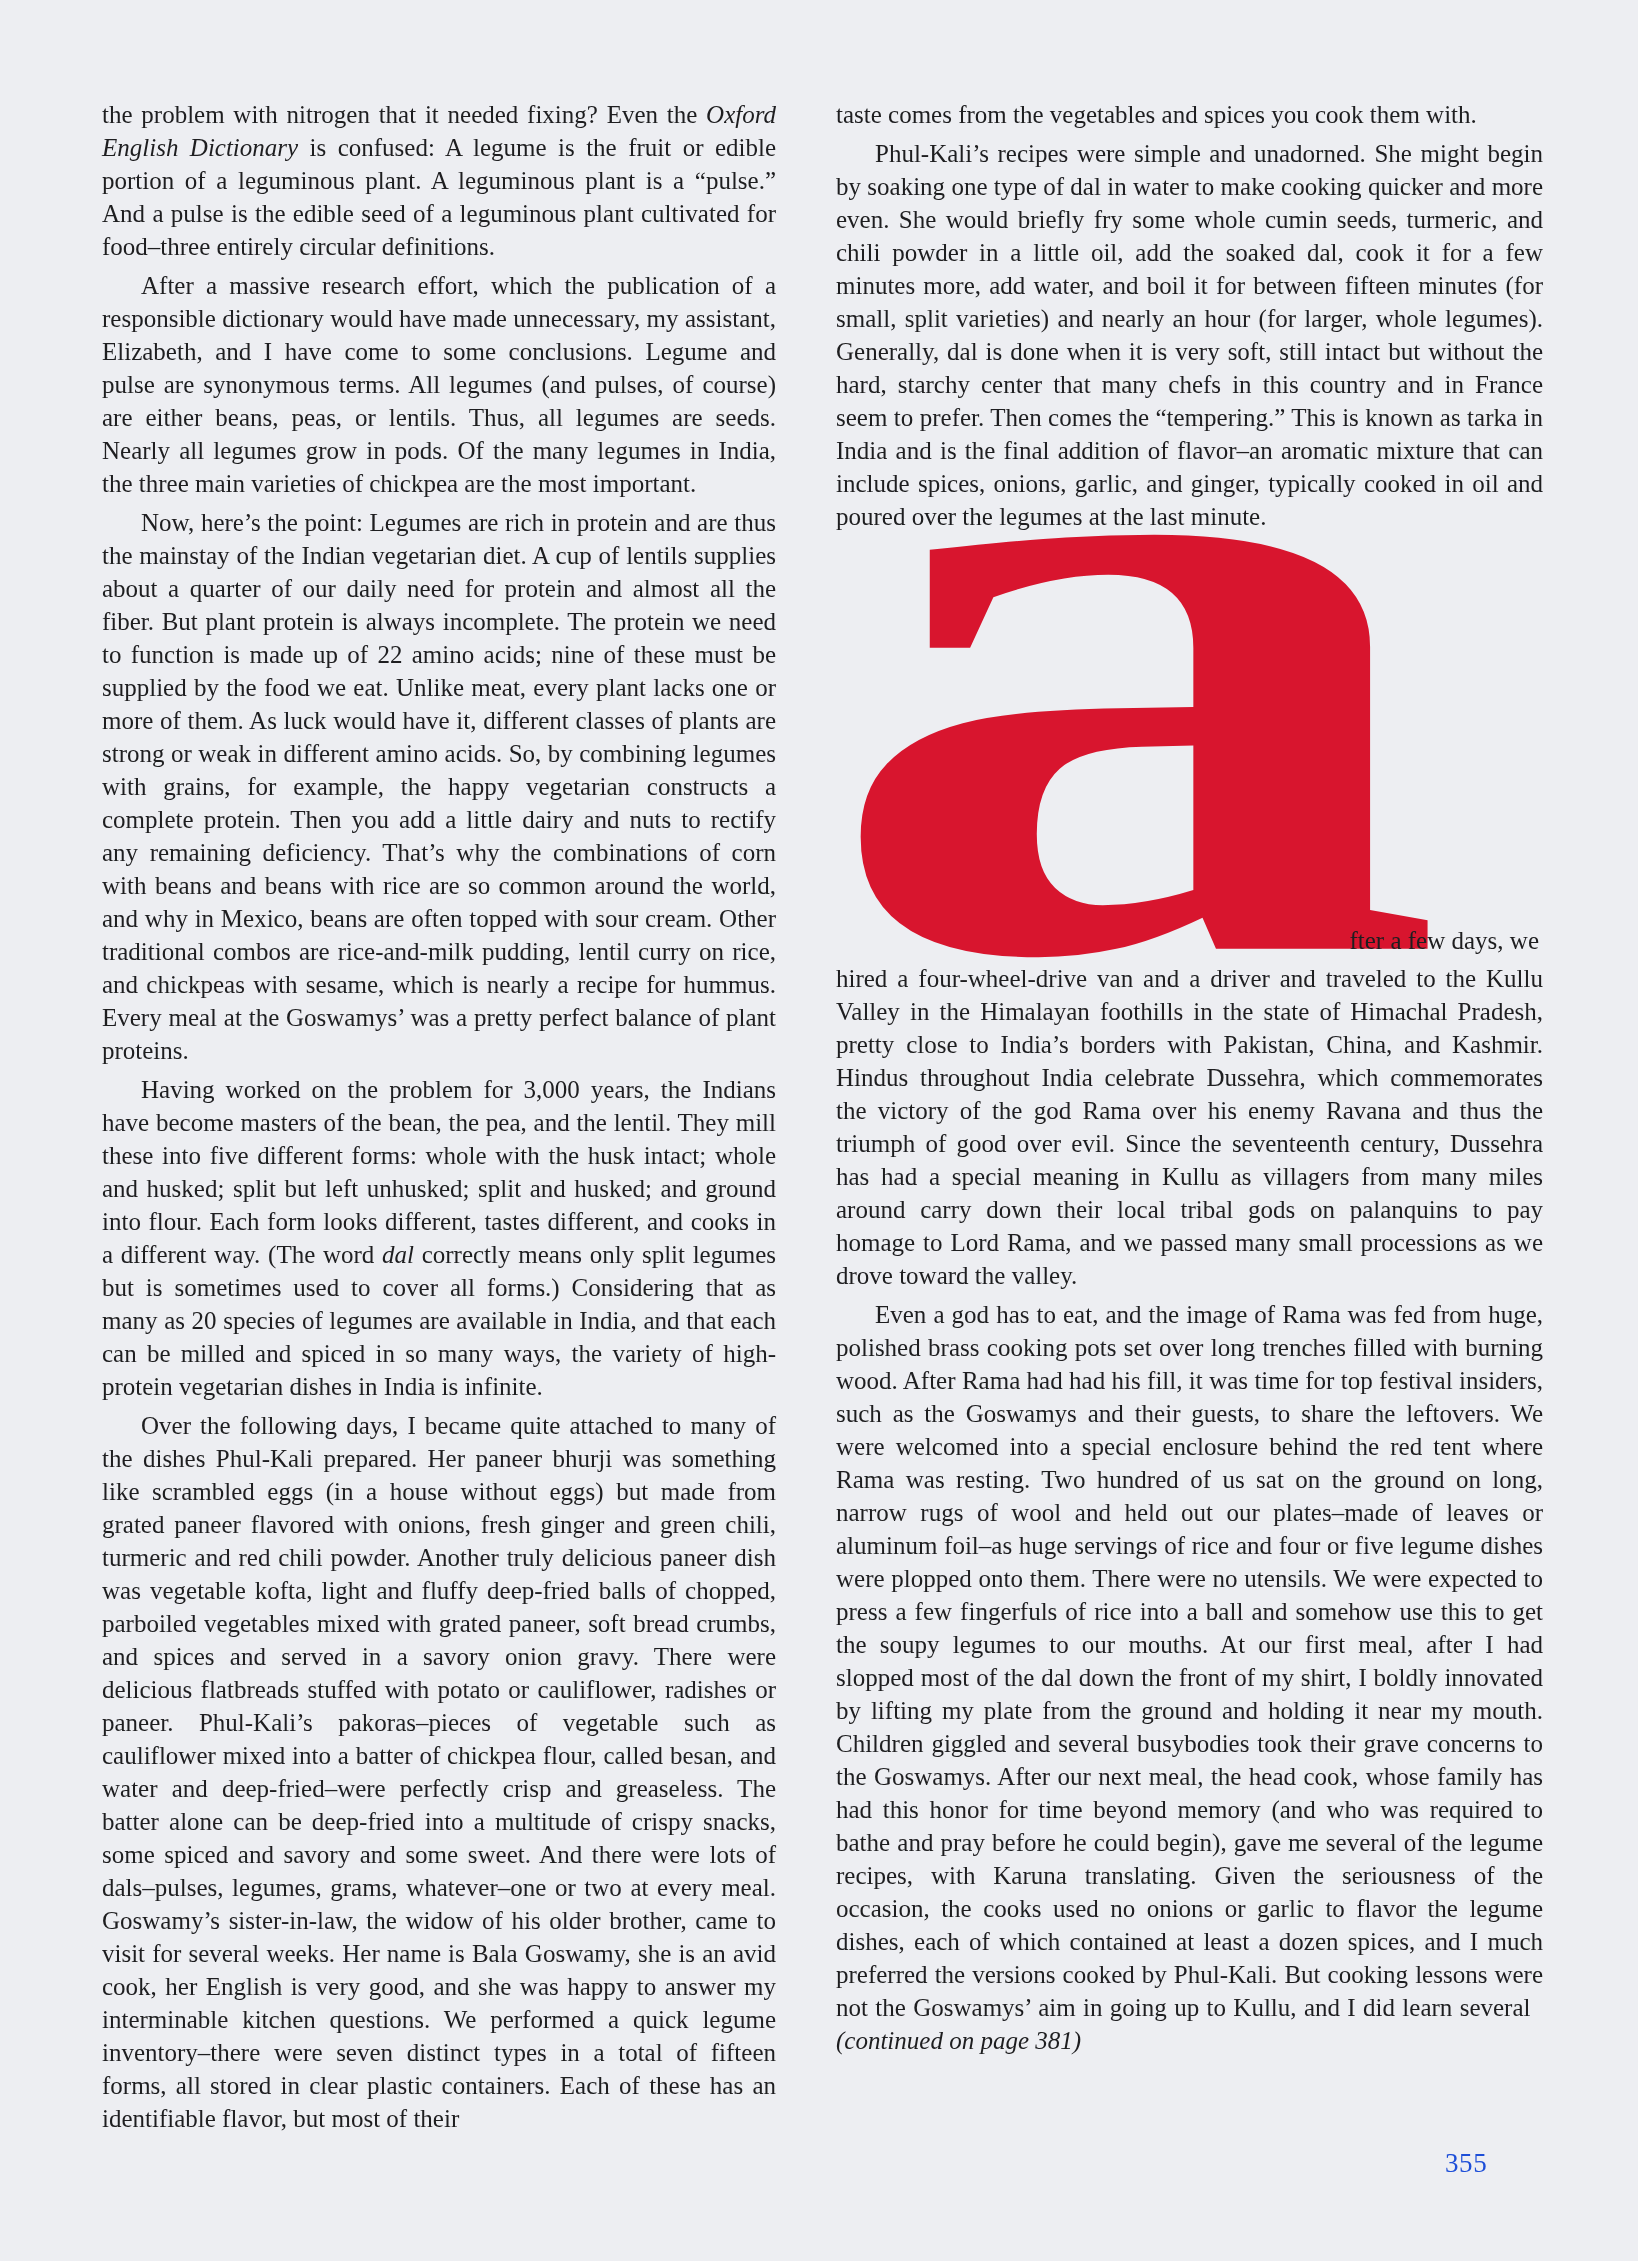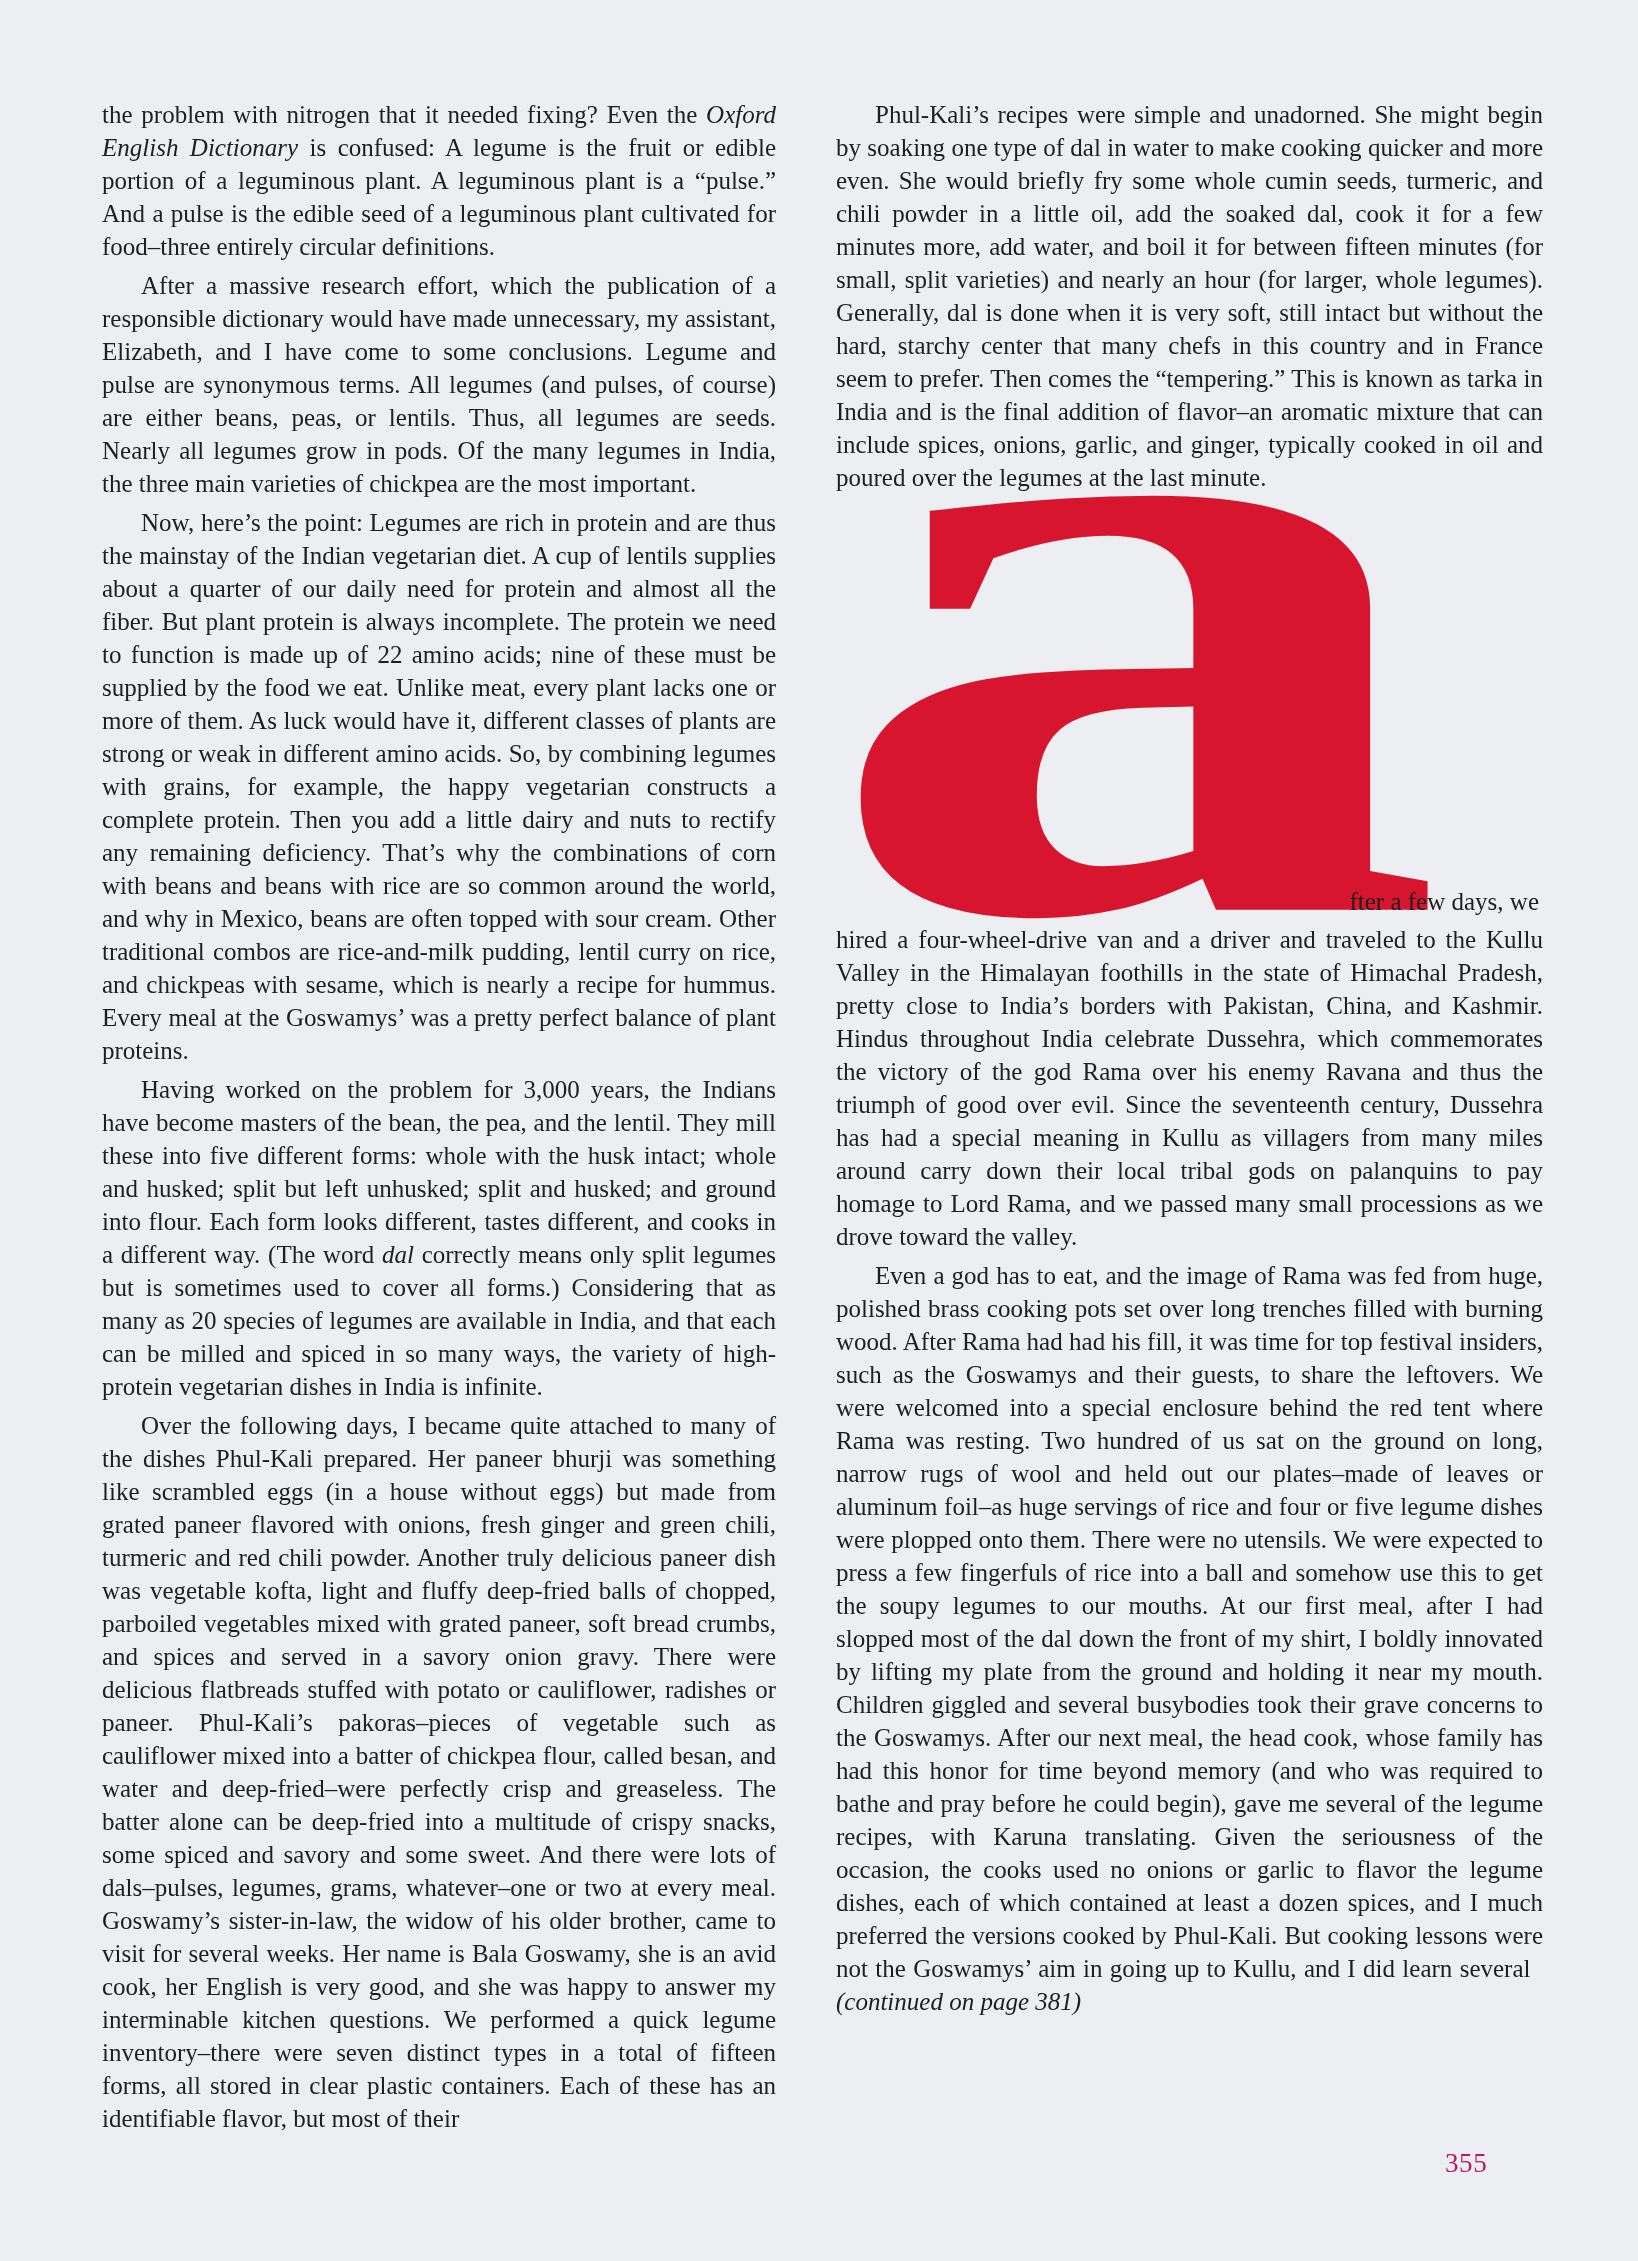--- a/index.html
+++ b/index.html
@@ -46,40 +46,41 @@
     right: 10px;
     bottom: -1.3px;
     white-space: nowrap;
   }
   .page-number {
     position: absolute;
     left: 1445px;
     top: 2148px;
     font-size: 27px;
     line-height: 30px;
-    color: #be185d;
+    color: #1d4ed8;
     letter-spacing: 0.6px;
   }
 </style>
 </head>
 <body>
 
 <div class="page">
 
   <div class="col col-left">
       <p><span>the problem with nitrogen that it needed fixing? Even the </span><i>Oxford English Dictionary</i><span> is confused: A legume is the fruit or edible portion of a leguminous plant. A leguminous plant is a “pulse.” And a pulse is the edible seed of a leguminous plant cultivated for food–three entirely circular definitions.</span></p>
       <p class="indent"><span>After a massive research effort, which the publication of a responsible dictionary would have made unnecessary, my assistant, Elizabeth, and I have come to some conclusions. Legume and pulse are synonymous terms. All legumes (and pulses, of course) are either beans, peas, or lentils. Thus, all legumes are seeds. Nearly all legumes grow in pods. Of the many legumes in India, the three main varieties of chickpea are the most important.</span></p>
       <p class="indent"><span>Now, here’s the point: Legumes are rich in protein and are thus the mainstay of the Indian vegetarian diet. A cup of lentils supplies about a quarter of our daily need for protein and almost all the fiber. But plant protein is always incomplete. The protein we need to function is made up of 22 amino acids; nine of these must be supplied by the food we eat. Unlike meat, every plant lacks one or more of them. As luck would have it, different classes of plants are strong or weak in different amino acids. So, by combining legumes with grains, for example, the happy vegetarian constructs a complete protein. Then you add a little dairy and nuts to rectify any remaining deficiency. That’s why the combinations of corn with beans and beans with rice are so common around the world, and why in Mexico, beans are often topped with sour cream. Other traditional combos are rice-and-milk pudding, lentil curry on rice, and chickpeas with sesame, which is nearly a recipe for hummus. Every meal at the Goswamys’ was a pretty perfect balance of plant proteins.</span></p>
       <p class="indent"><span>Having worked on the problem for 3,000 years, the Indians have become masters of the bean, the pea, and the lentil. They mill these into five different forms: whole with the husk intact; whole and husked; split but left unhusked; split and husked; and ground into flour. Each form looks different, tastes different, and cooks in a different way. (The word </span><i>dal</i><span> correctly means only split legumes but is sometimes used to cover all forms.) Considering that as many as 20 species of legumes are available in India, and that each can be milled and spiced in so many ways, the variety of high-protein vegetarian dishes in India is infinite.</span></p>
       <p class="indent"><span>Over the following days, I became quite attached to many of the dishes Phul-Kali prepared. Her paneer bhurji was something like scrambled eggs (in a house without eggs) but made from grated paneer flavored with onions, fresh ginger and green chili, turmeric and red chili powder. Another truly delicious paneer dish was vegetable kofta, light and fluffy deep-fried balls of chopped, parboiled vegetables mixed with grated paneer, soft bread crumbs, and spices and served in a savory onion gravy. There were delicious flatbreads stuffed with potato or cauliflower, radishes or paneer. Phul-Kali’s pakoras–pieces of vegetable such as cauliflower mixed into a batter of chickpea flour, called besan, and water and deep-fried–were perfectly crisp and greaseless. The batter alone can be deep-fried into a multitude of crispy snacks, some spiced and savory and some sweet. And there were lots of dals–pulses, legumes, grams, whatever–one or two at every meal. Goswamy’s sister-in-law, the widow of his older brother, came to visit for several weeks. Her name is Bala Goswamy, she is an avid cook, her English is very good, and she was happy to answer my interminable kitchen questions. We performed a quick legume inventory–there were seven distinct types in a total of fifteen forms, all stored in clear plastic containers. Each of these has an identifiable flavor, but most of their</span></p>
     </div>
 
   <div class="col col-right">
 
     <div>
+        <p><span>taste comes from the vegetables and spices you cook them with.</span></p>
         <p class="indent"><span>Phul-Kali’s recipes were simple and unadorned. She might begin by soaking one type of dal in water to make cooking quicker and more even. She would briefly fry some whole cumin seeds, turmeric, and chili powder in a little oil, add the soaked dal, cook it for a few minutes more, add water, and boil it for between fifteen minutes (for small, split varieties) and nearly an hour (for larger, whole legumes). Generally, dal is done when it is very soft, still intact but without the hard, starchy center that many chefs in this country and in France seem to prefer. Then comes the “tempering.” This is known as tarka in India and is the final addition of flavor–an aromatic mixture that can include spices, onions, garlic, and ginger, typically cooked in oil and poured over the legumes at the last minute.</span></p>
       </div>
 
     <div class="dropcap-row">
       <svg class="dropcap-svg" width="618" height="441" viewBox="0 0 980 700" style="font-size:40px">
         <text x="0" y="655" font-size="1400" font-weight="bold" font-family="Liberation Serif, serif" transform="scale(1.42 1)" fill="#d8152e">a</text>
       </svg>
       <span class="dropcap-lead">fter a few days, we</span>
     </div>
 

